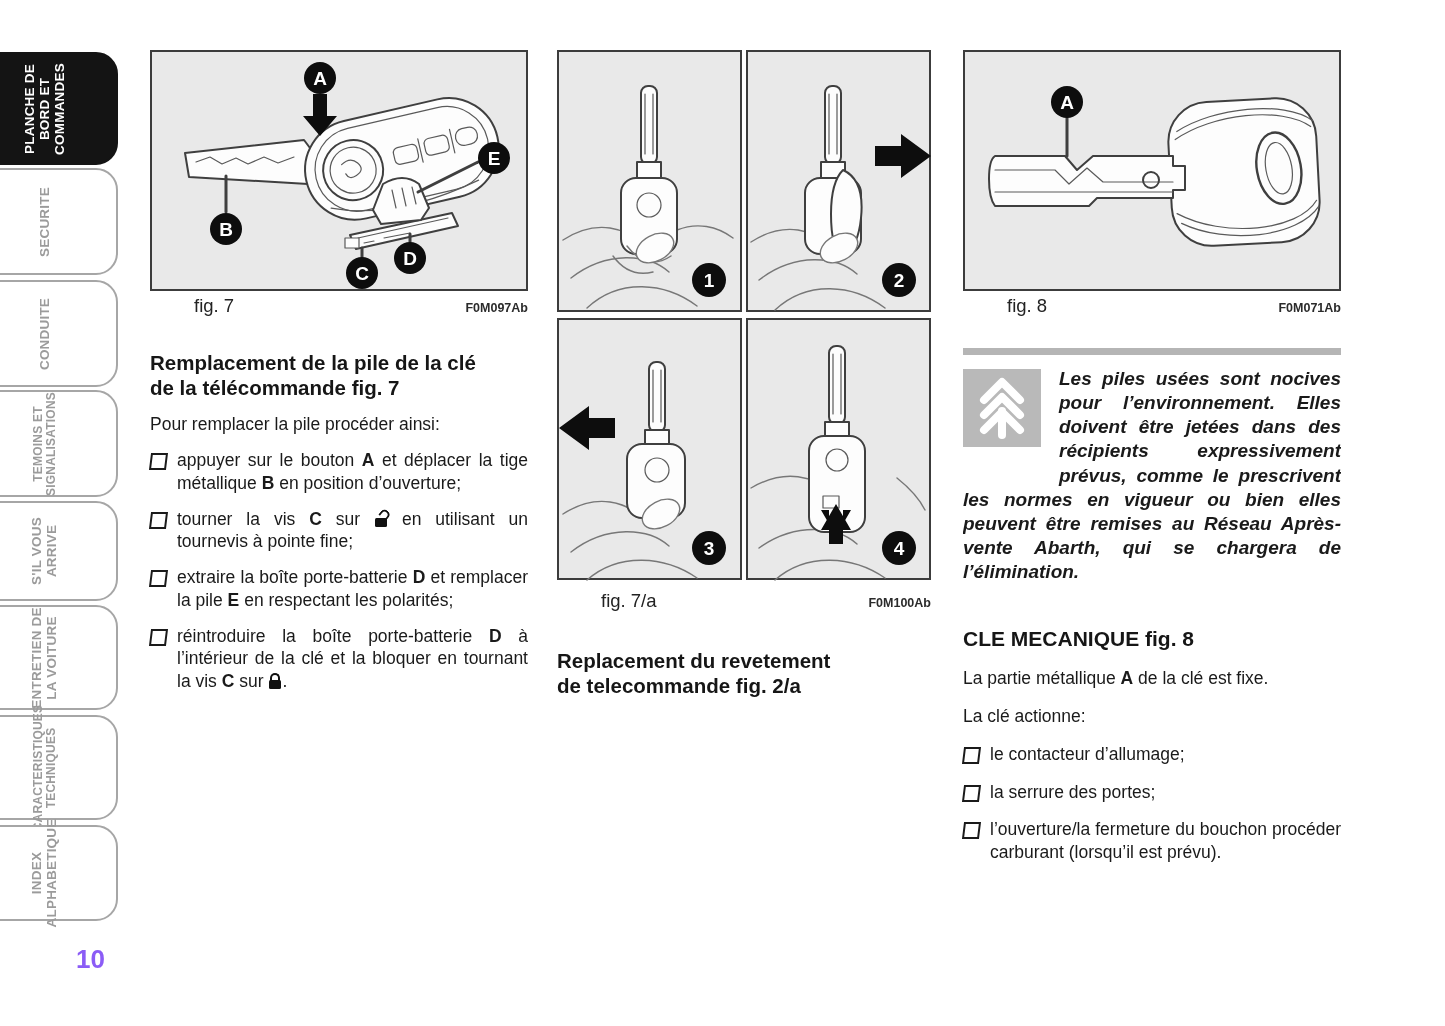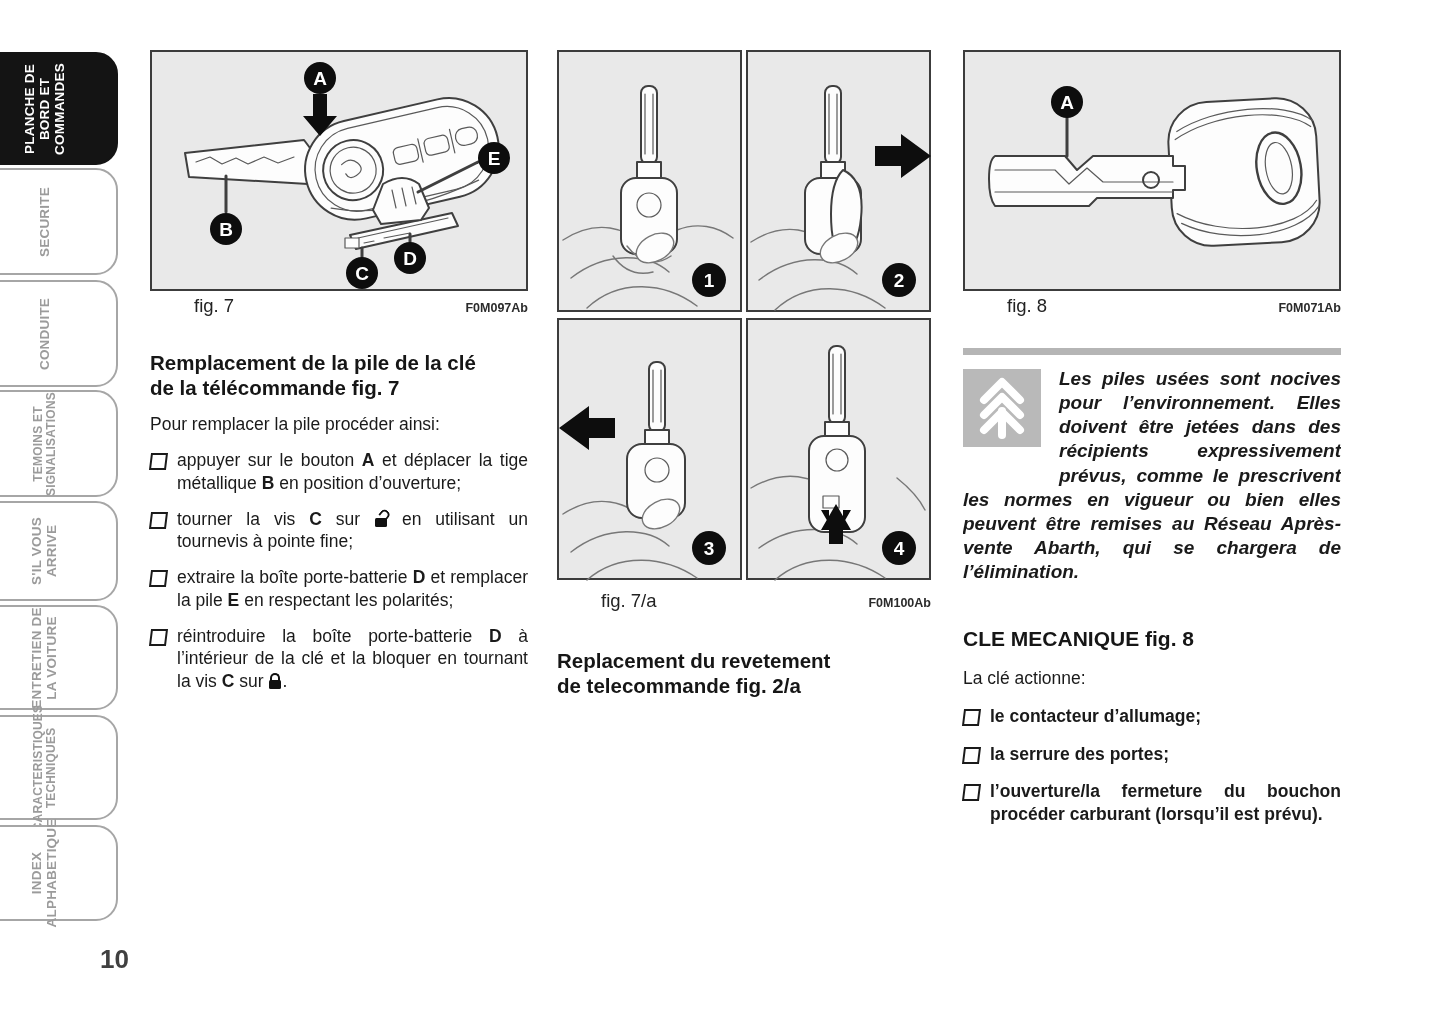--- a/index.html
+++ b/index.html
@@ -7,21 +7,21 @@
         font-family:"Liberation Sans",sans-serif;color:#1a1a1a;}
 
   
   .tab{position:absolute;left:-28px;width:146px;background:#fff;border:2px solid #a6a6a6;border-radius:22px;box-sizing:border-box;}
   .tab.active{background:#141414;border-color:#141414;}
   .tab-label{position:absolute;top:50%;left:50%;transform:translate(-50%,-50%) rotate(-90deg);
              white-space:pre-line;text-align:center;font-weight:bold;font-size:13.5px;line-height:1.1;
              color:#9b9b9b;letter-spacing:.2px;width:160px;}
   .tab.active .tab-label{color:#fff;}
   .tab.smalltxt .tab-label{font-size:12px;}
-  .pagenum{position:absolute;left:76px;top:944px;font-size:26px;font-weight:bold;color:#404040;margin-left:24px;}
+  .pagenum{position:absolute;left:76px;top:944px;font-size:26px;font-weight:bold;color:#8b5cf6;}
 
   
   .col{position:absolute;top:50px;}
   .col1{left:150px;width:378px;}
   .col2{left:557px;width:374px;}
   .col3{left:963px;width:378px;}
 
   .figframe{margin:0;background:#e9e9e9;border:2px solid #3c3c3c;box-sizing:border-box;}
   .figframe svg{display:block;}
   .figcap{display:flex;justify-content:space-between;align-items:baseline;margin-top:4px;}
@@ -46,21 +46,21 @@
                  border-radius:5px 5px 0 0;left:1.5px;top:0;}
   .ilock.open::before{transform:rotate(40deg) translate(3px,-4px);}
 
   
   .graybar{height:7px;background:#b5b5b5;margin-top:31px;}
   .warn{margin-top:12px;overflow:hidden;}
   .ecobox{float:left;width:78px;height:78px;background:#b9b9b9;margin:2px 18px 26px 0;}
   .warntext{font-size:19px;font-weight:bold;font-style:italic;line-height:1.27;text-align:justify;margin:0;}
   .h-mech{font-size:21px;margin-top:42px !important;}
   .col3 p.body{margin-top:15px;}
-  .col3 .bullet{margin-top:15px;font-weight:bold;}
+  .col3 .bullet{margin-top:15px;}
 
   
   .ln{fill:none;stroke:#3f3f3f;stroke-width:2;stroke-linejoin:round;stroke-linecap:round;}
   .ln-thin{fill:none;stroke:#5a5a5a;stroke-width:1.2;stroke-linejoin:round;stroke-linecap:round;}
   .hand{fill:none;stroke:#777;stroke-width:1.4;stroke-linejoin:round;stroke-linecap:round;}
   .wfill{fill:#fdfdfd;}
   .badge{fill:#0d0d0d;}
   .badgetxt{fill:#fff;font-family:"Liberation Sans",sans-serif;font-weight:bold;font-size:19px;text-anchor:middle;}
   .blk{fill:#0d0d0d;}
   .panel{fill:#e9e9e9;stroke:#3c3c3c;stroke-width:2;}
@@ -285,20 +285,21 @@
             <path d="M21,46 L39,28 L57,46"></path>
             <path d="M21,61 L39,43 L57,61"></path>
             <path d="M39,42 V66"></path>
           </g>
         </svg>
       </div>
       <p class="warntext">Les piles usées sont nocives pour l’environnement. Elles doivent être jetées dans des récipients expressivement prévus, comme le prescrivent les normes en vigueur ou bien elles peuvent être remises au Réseau Après-vente Abarth, qui se chargera de l’élimination.</p>
     </div>
 
     <h3 class="h-mech">CLE MECANIQUE fig. 8</h3>
+    <p class="body"><span>La partie métallique </span><span class="b">A</span><span> de la clé est fixe.</span></p>
     <p class="body">La clé actionne:</p>
     <div class="bullets">
       <div class="bullet">
           <span class="sq"></span>
           <span class="btxt"><span>le contacteur d’allumage;</span></span>
         </div>
       <div class="bullet">
           <span class="sq"></span>
           <span class="btxt"><span>la serrure des portes;</span></span>
         </div>

